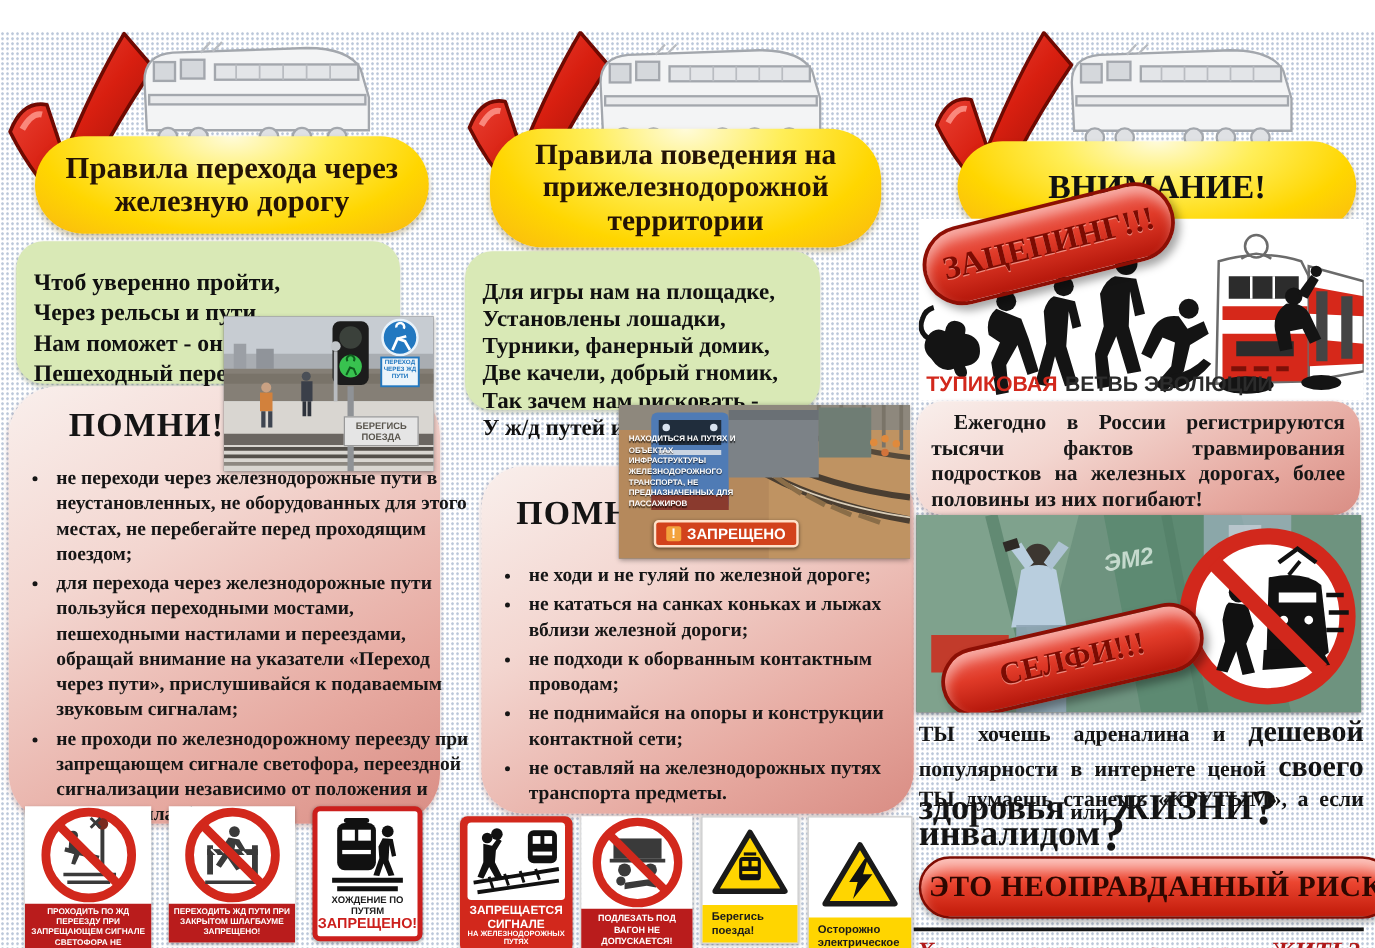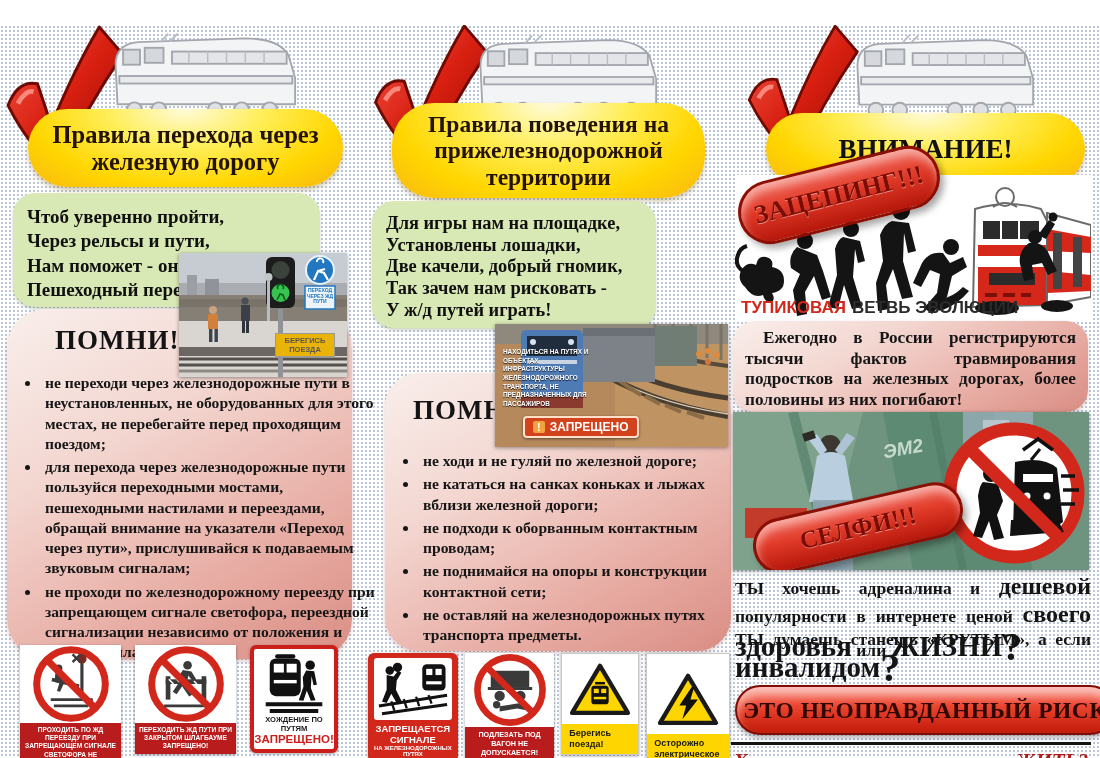--- a/index.html
+++ b/index.html
@@ -13,21 +13,21 @@
   .abs{position:absolute;}
   
   .title-pill{
     background:radial-gradient(ellipse at 50% 0%,#fffbda 0%,#ffee58 35%,#ffd600 70%,#f9b812 100%);
     border-radius:42px;display:flex;align-items:center;justify-content:center;text-align:center;
     font-weight:bold;color:#241305;box-shadow:0 3px 5px rgba(120,90,0,.35);
     padding:4px 10px;box-sizing:border-box;line-height:1.12;
   }
   
   .poem{
-    background:#d9e9b6;border-radius:22px;padding:12px 14px;box-sizing:border-box;
+    background:#d9e9b6;border-radius:22px;padding:22px 14px;box-sizing:border-box;
     font-weight:bold;color:#101010;line-height:1.28;box-shadow:0 2px 3px rgba(60,80,20,.25);
   }
   
   .pink{
     background:linear-gradient(150deg,#f9efec 0%,#f3d6d0 35%,#e6a89f 75%,#d98d84 100%);
     border-radius:40px;box-sizing:border-box;box-shadow:0 2px 4px rgba(120,40,30,.25);
   }
   .remember{font-weight:bold;font-size:27px;letter-spacing:1px;color:#141414;}
   ul.bullets{margin:0;padding:0 10px 0 30px;list-style:disc outside;}
   ul.bullets li{font-weight:bold;line-height:1.3;margin-bottom:3px;padding-left:4px;}
@@ -71,21 +71,21 @@
   .evo-caption .dark{color:#2b2b2b;margin-left:6px;}
   .ban-badge{
     background:#d2421c;border:2px solid #ffe0c8;border-radius:4px;color:#fff;
     font-family:"Liberation Sans",sans-serif;font-weight:bold;font-size:12px;
     display:flex;align-items:center;padding:2px 8px;gap:5px;box-shadow:0 1px 3px rgba(0,0,0,.5);}
   .ban-badge .mark{background:#f3a23c;color:#fff;padding:0 4px;border-radius:2px;font-size:11px;}
   .ovl-text{color:#fff;font-family:"Liberation Sans",sans-serif;font-weight:bold;font-size:6.4px;
     line-height:1.35;text-transform:uppercase;text-shadow:0 1px 1px rgba(0,0,0,.8);}
   .tiny-plate-text{color:#2278c0;font-family:"Liberation Sans",sans-serif;font-weight:bold;
     font-size:5px;line-height:1.1;text-align:center;}
-  .beware-plate{background:#eab308;border:1px solid #999;color:#5a564e;
+  .beware-plate{background:#e5e5e5;border:1px solid #999;color:#5a564e;
     font-family:"Liberation Sans",sans-serif;font-weight:bold;font-size:7.5px;line-height:1.2;
     text-align:center;padding:2px 3px;}
   .train-label{color:#d8e8de;font-weight:bold;font-size:19px;font-style:italic;opacity:.85;
     transform:rotate(-10deg);font-family:"Liberation Sans",sans-serif;}
 </style>
 </head>
 <body>
 
 <svg width="0" height="0" style="position:absolute">
   <defs>
@@ -231,20 +231,21 @@
     </svg>
   <svg class="abs" style="left:466px;top:6px;width:200px;height:92px">
       <use href="#sym-train"></use>
     </svg>
 
   <div class="abs title-pill" style="left:392px;top:78px;width:313px;height:95px;font-size:23.5px">Правила поведения на прижелезнодорожной территории</div>
 
   <div class="abs poem" style="left:372px;top:176px;width:284px;height:127px;font-size:18.4px;line-height:1.18">
     <div>Для игры нам на площадке,</div>
     <div>Установлены лошадки,</div>
+    <div>Турники, фанерный домик,</div>
     <div>Две качели, добрый гномик,</div>
     <div>Так зачем нам рисковать -</div>
     <div>У ж/д путей играть!</div>
   </div>
 
   <div class="abs pink" style="left:385px;top:348px;width:346px;height:278px;border-radius:34px">
     <div class="remember" style="position:absolute;left:28px;top:22px">ПОМНИ!</div>
     <ul class="bullets b16" style="position:absolute;left:4px;top:78px;width:336px">
       <li>не ходи и не гуляй по железной дороге;</li>
       <li>не кататься на санках коньках и лыжах вблизи железной дороги;</li>

